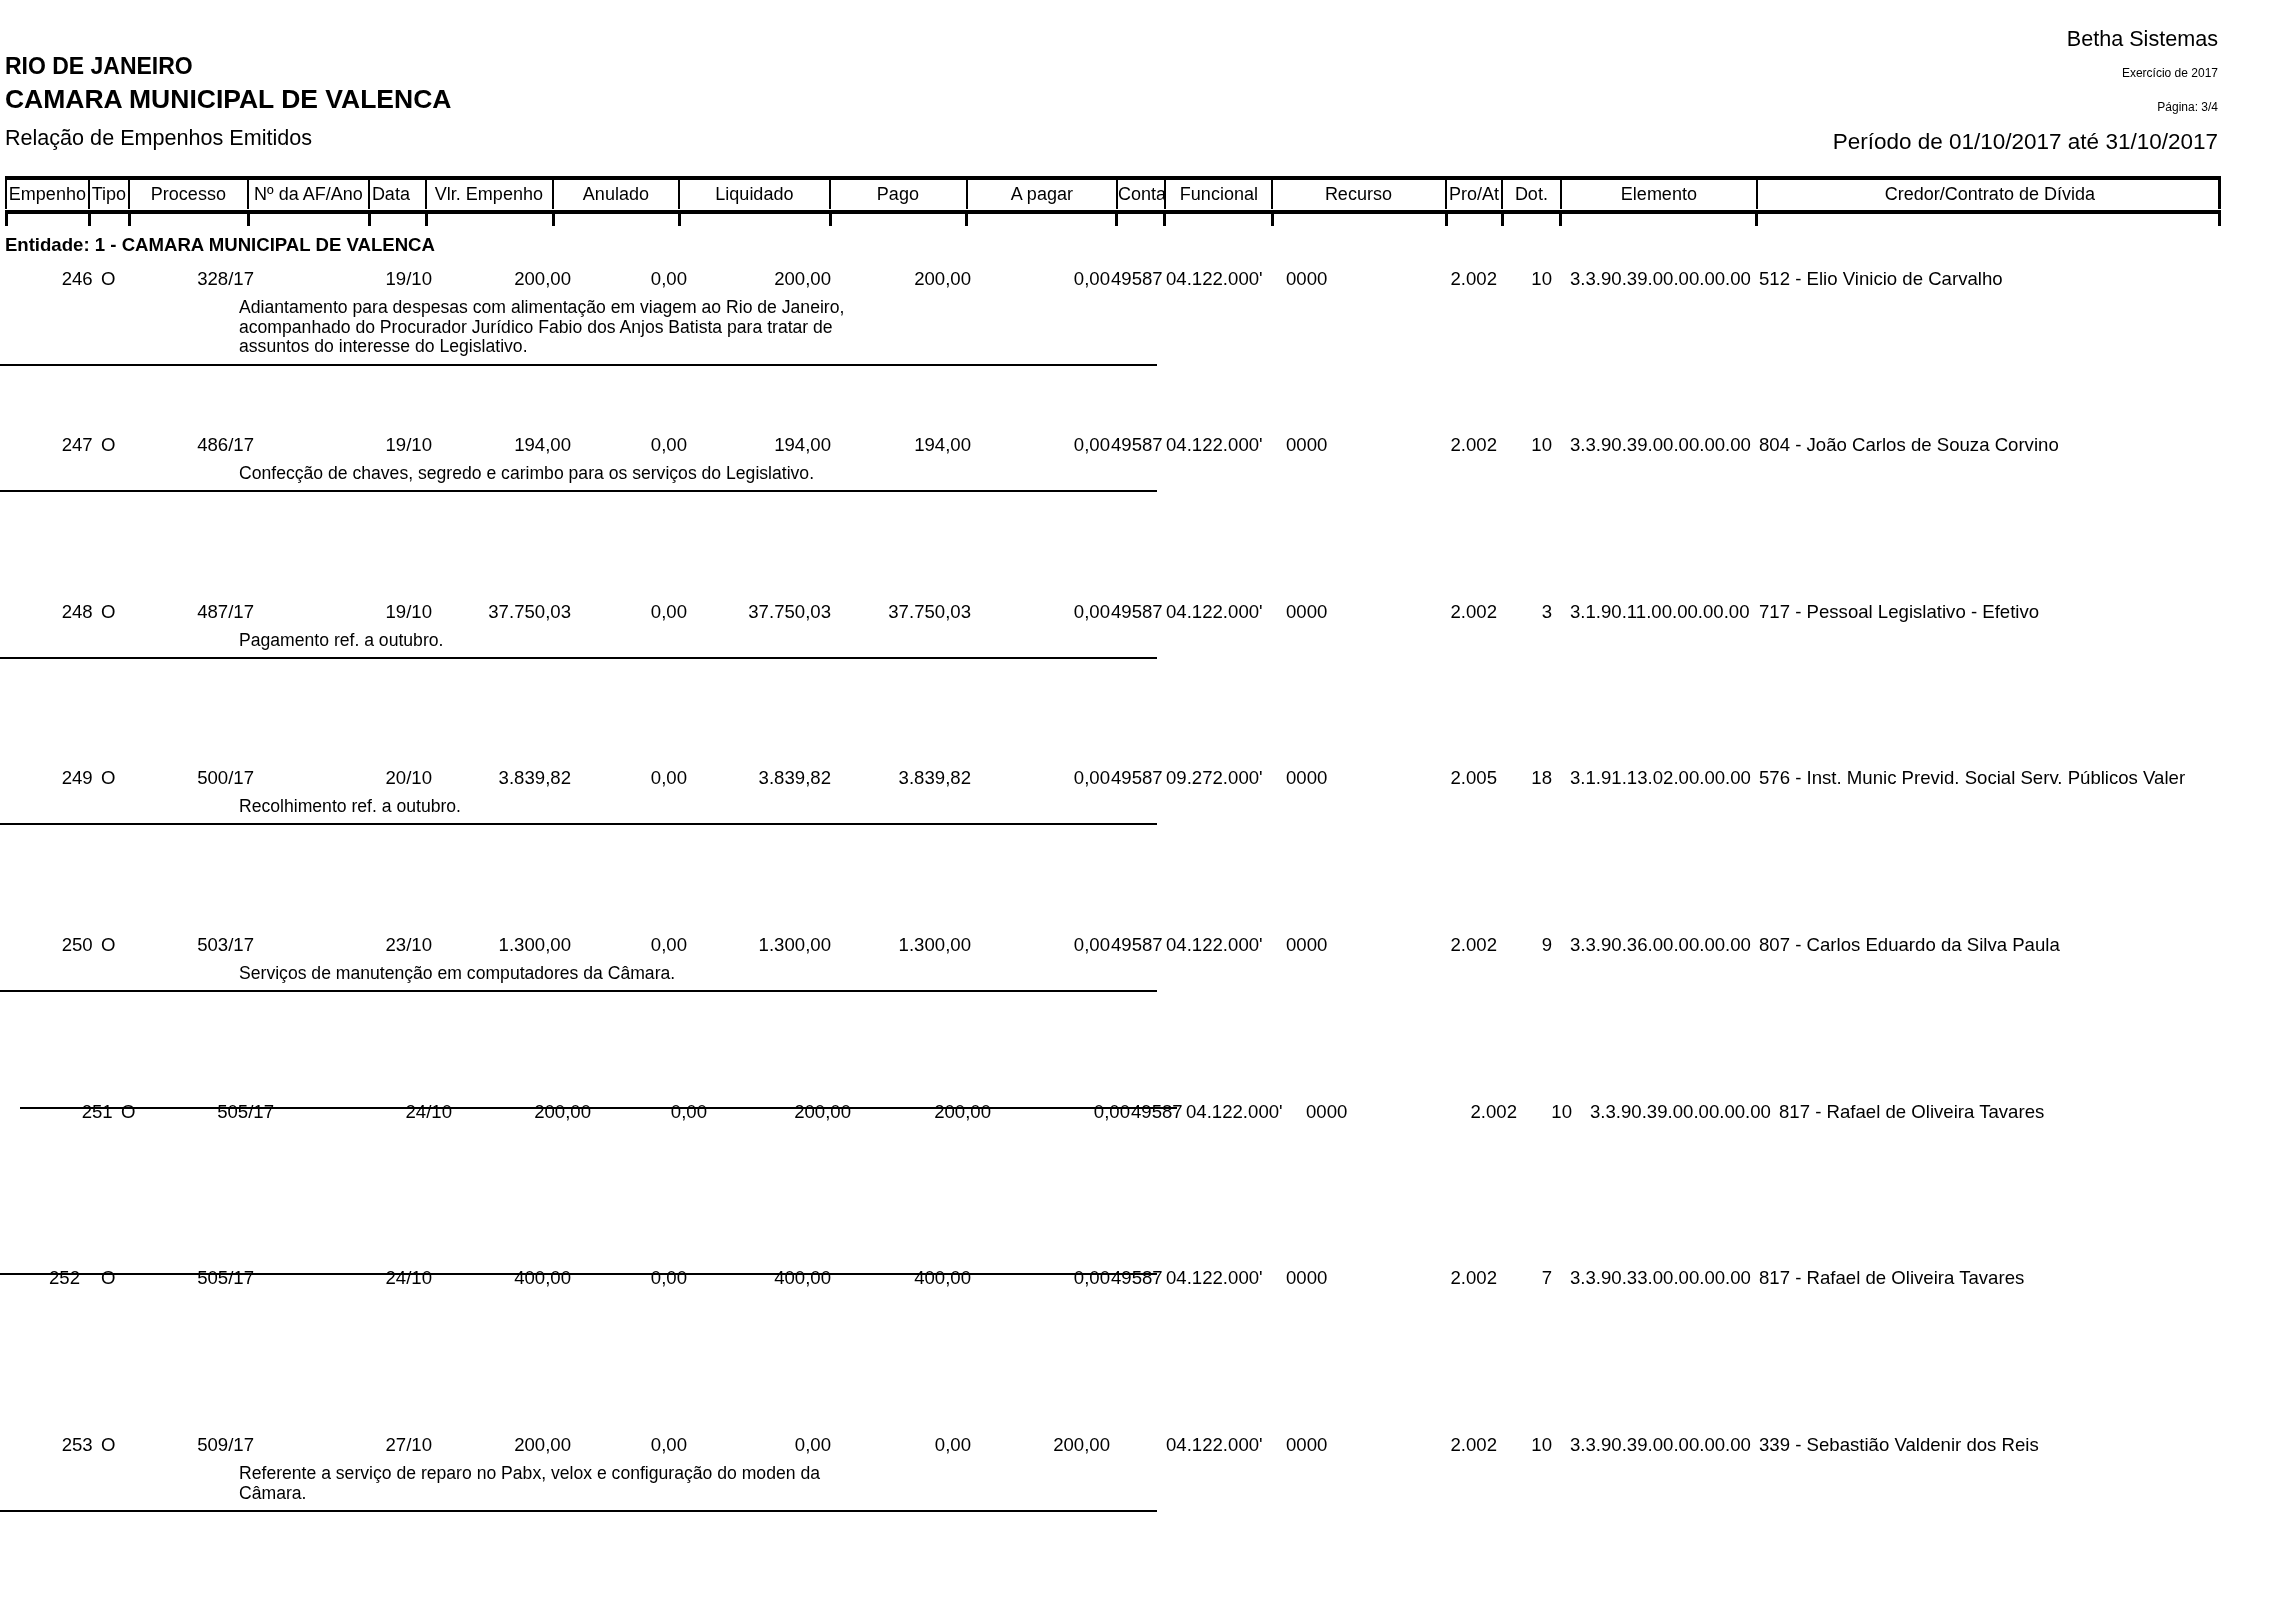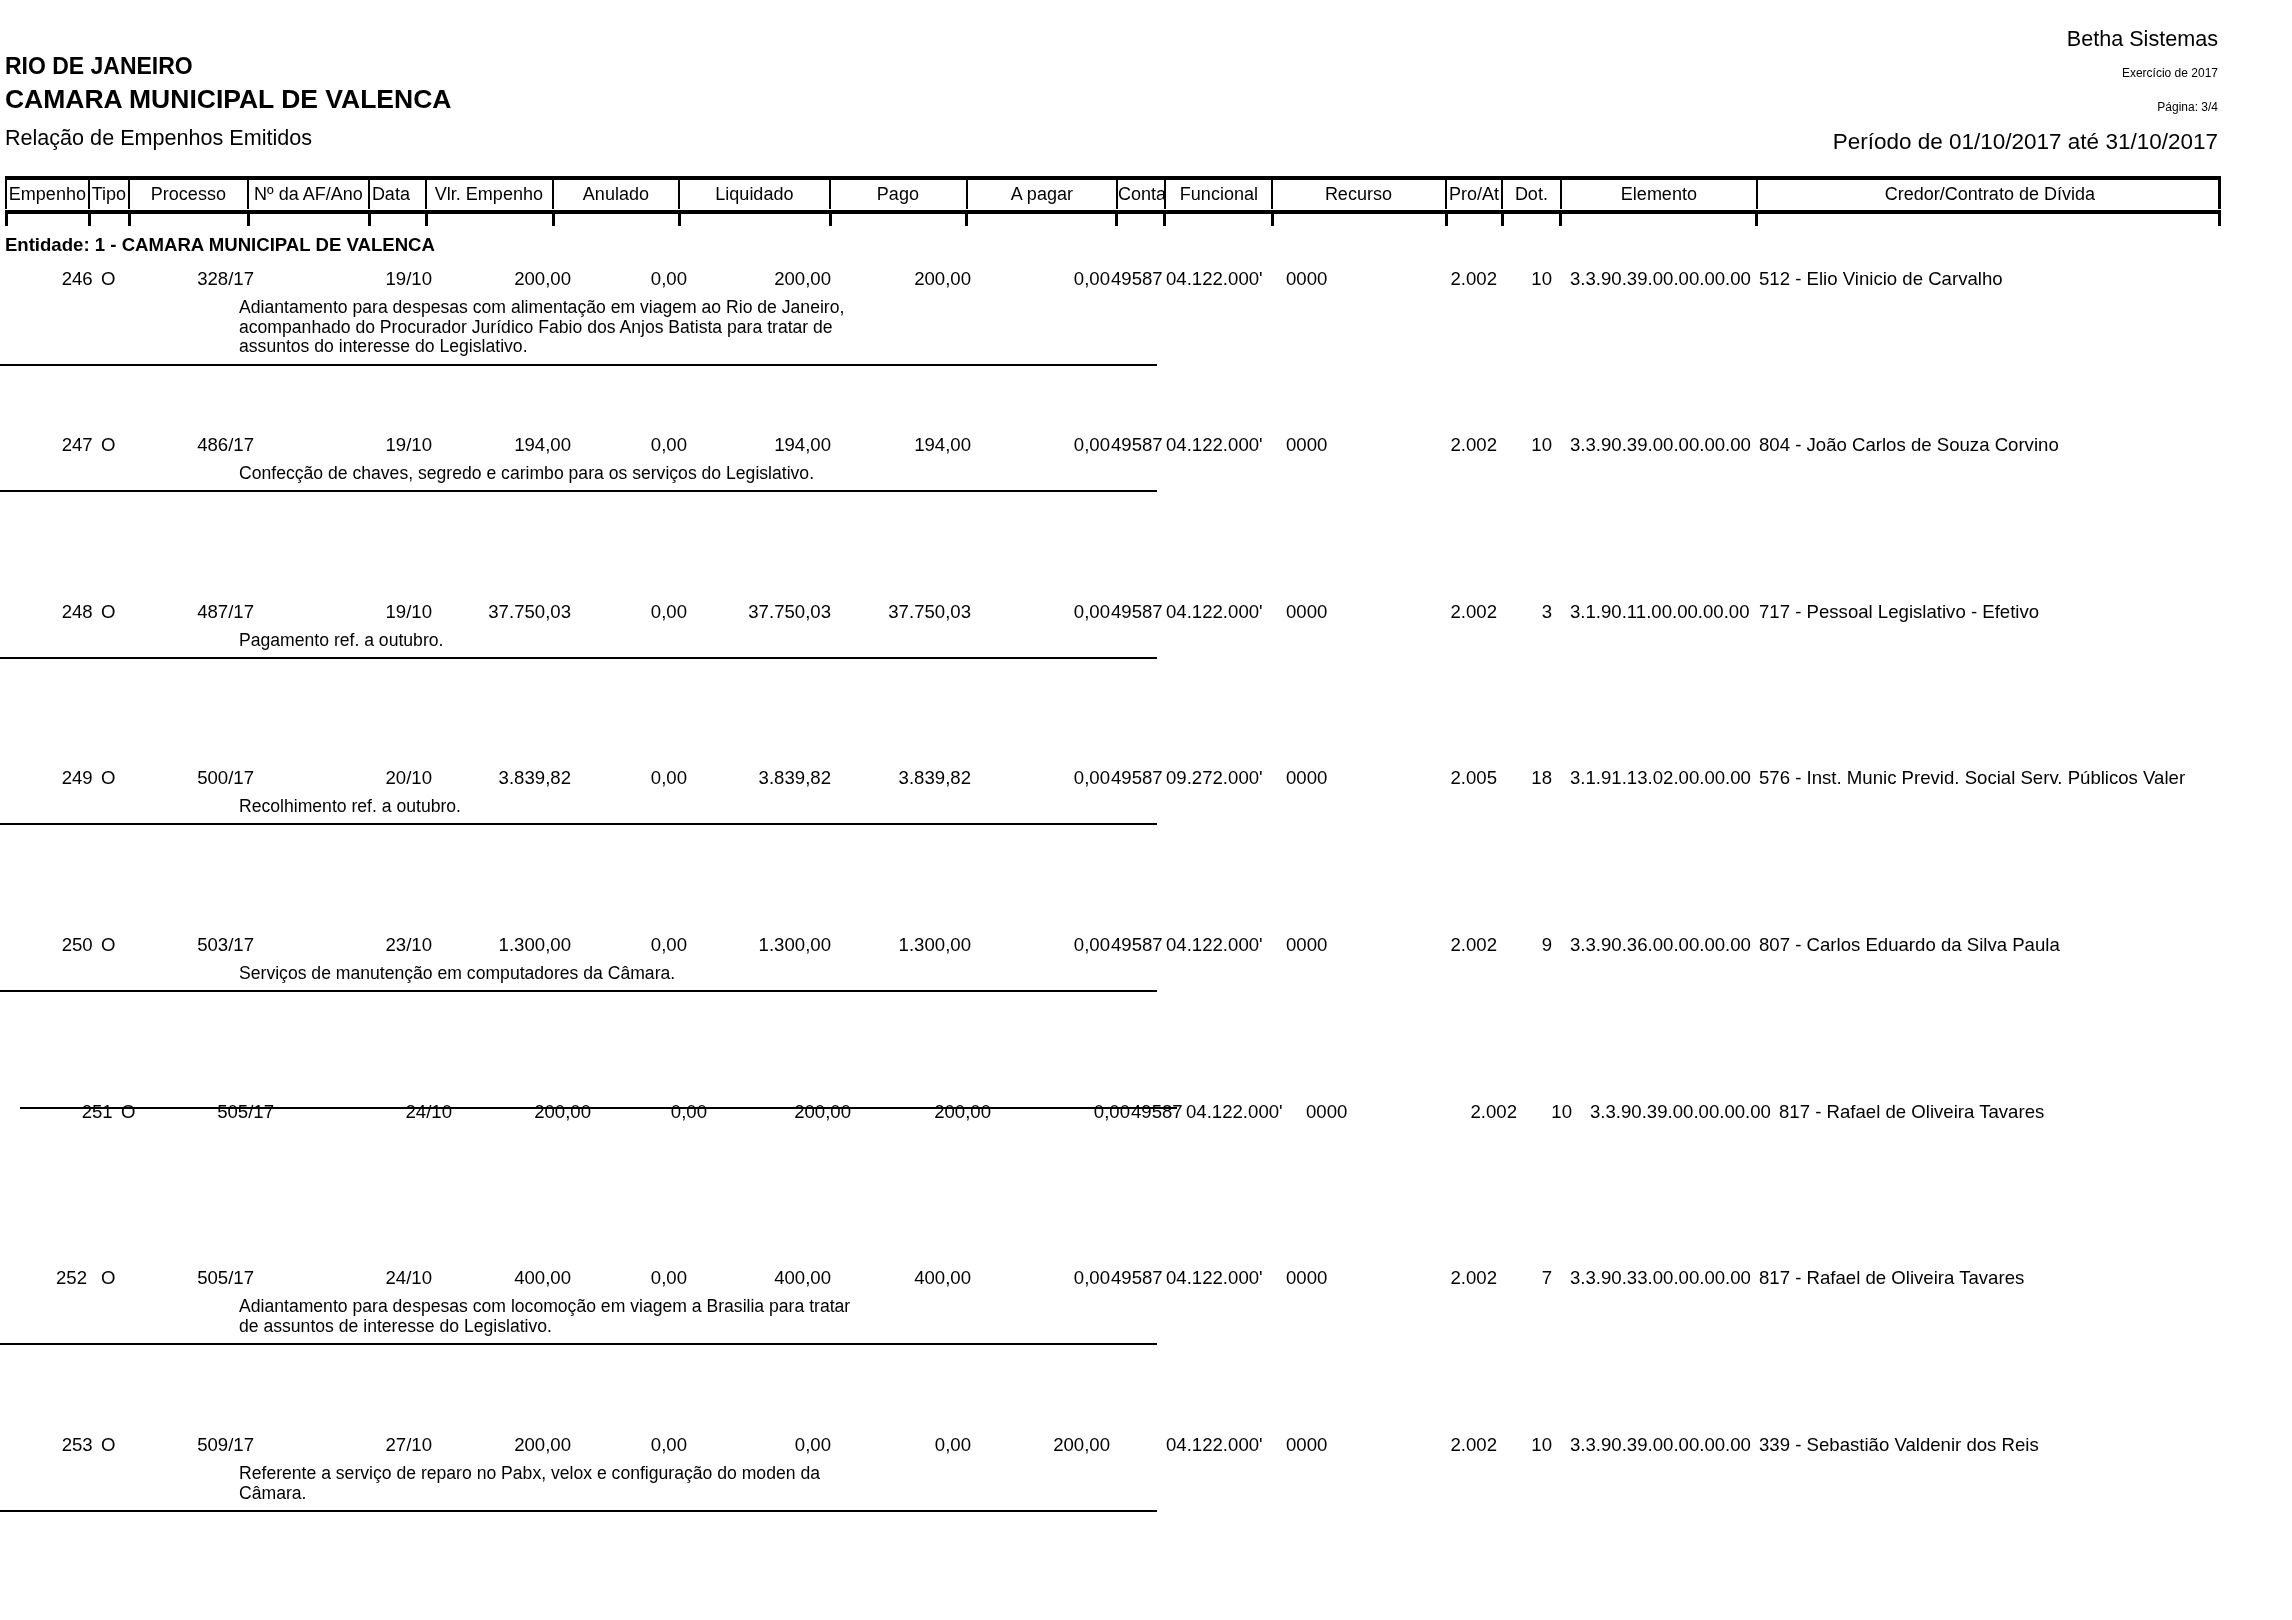--- a/index.html
+++ b/index.html
@@ -225,39 +225,37 @@
         <span class="v r" style="left: 1111px; width: 47px;">49587</span>
         <span class="v" style="left: 1166px; width: 108px;">04.122.000'</span>
         <span class="v" style="left: 1286px; width: 88px;">0000</span>
         <span class="v r" style="left: 1419px; width: 78px;">2.002</span>
         <span class="v r" style="left: 1498px; width: 54px;">10</span>
         <span class="v" style="left: 1570px; width: 186px;">3.3.90.39.00.00.00.00</span>
         <span class="v" style="left: 1759px; width: 529px;">817 - Rafael de Oliveira Tavares</span>
         <div class="sep"></div>
       </div>
       <div class="record" style="top: 1266px;">
-        <span class="v r" style="left: 9px; width: 78px; text-align: right;">252</span>
+        <span class="v r" style="left: 2px; width: 78px; text-align: right;">252</span>
         <span class="v" style="left: 101px; width: 34px;">O</span>
         <span class="v r" style="left: 146px; width: 108px;">505/17</span>
         <span class="v r" style="left: 257px; width: 108px;"></span>
         <span class="v r" style="left: 354px; width: 78px;">24/10</span>
         <span class="v r" style="left: 453px; width: 118px;">400,00</span>
         <span class="v r" style="left: 569px; width: 118px;">0,00</span>
         <span class="v r" style="left: 713px; width: 118px;">400,00</span>
         <span class="v r" style="left: 853px; width: 118px;">400,00</span>
         <span class="v r" style="left: 992px; width: 118px;">0,00</span>
         <span class="v r" style="left: 1111px; width: 47px;">49587</span>
         <span class="v" style="left: 1166px; width: 108px;">04.122.000'</span>
         <span class="v" style="left: 1286px; width: 88px;">0000</span>
         <span class="v r" style="left: 1419px; width: 78px;">2.002</span>
         <span class="v r" style="left: 1498px; width: 54px;">7</span>
         <span class="v" style="left: 1570px; width: 186px;">3.3.90.33.00.00.00.00</span>
         <span class="v" style="left: 1759px; width: 529px;">817 - Rafael de Oliveira Tavares</span>
-        <div class="desc">Adiantamento para despesas com locomoção em viagem a Brasilia para tratar
-de assuntos de interesse do Legislativo.</div>
         <div class="sep"></div>
       </div>
       <div class="record" style="top: 1433px;">
         <span class="v r" style="left: 14.7px; width: 78px;">253</span>
         <span class="v" style="left: 101px; width: 34px;">O</span>
         <span class="v r" style="left: 146px; width: 108px;">509/17</span>
         <span class="v r" style="left: 257px; width: 108px;"></span>
         <span class="v r" style="left: 354px; width: 78px;">27/10</span>
         <span class="v r" style="left: 453px; width: 118px;">200,00</span>
         <span class="v r" style="left: 569px; width: 118px;">0,00</span>

